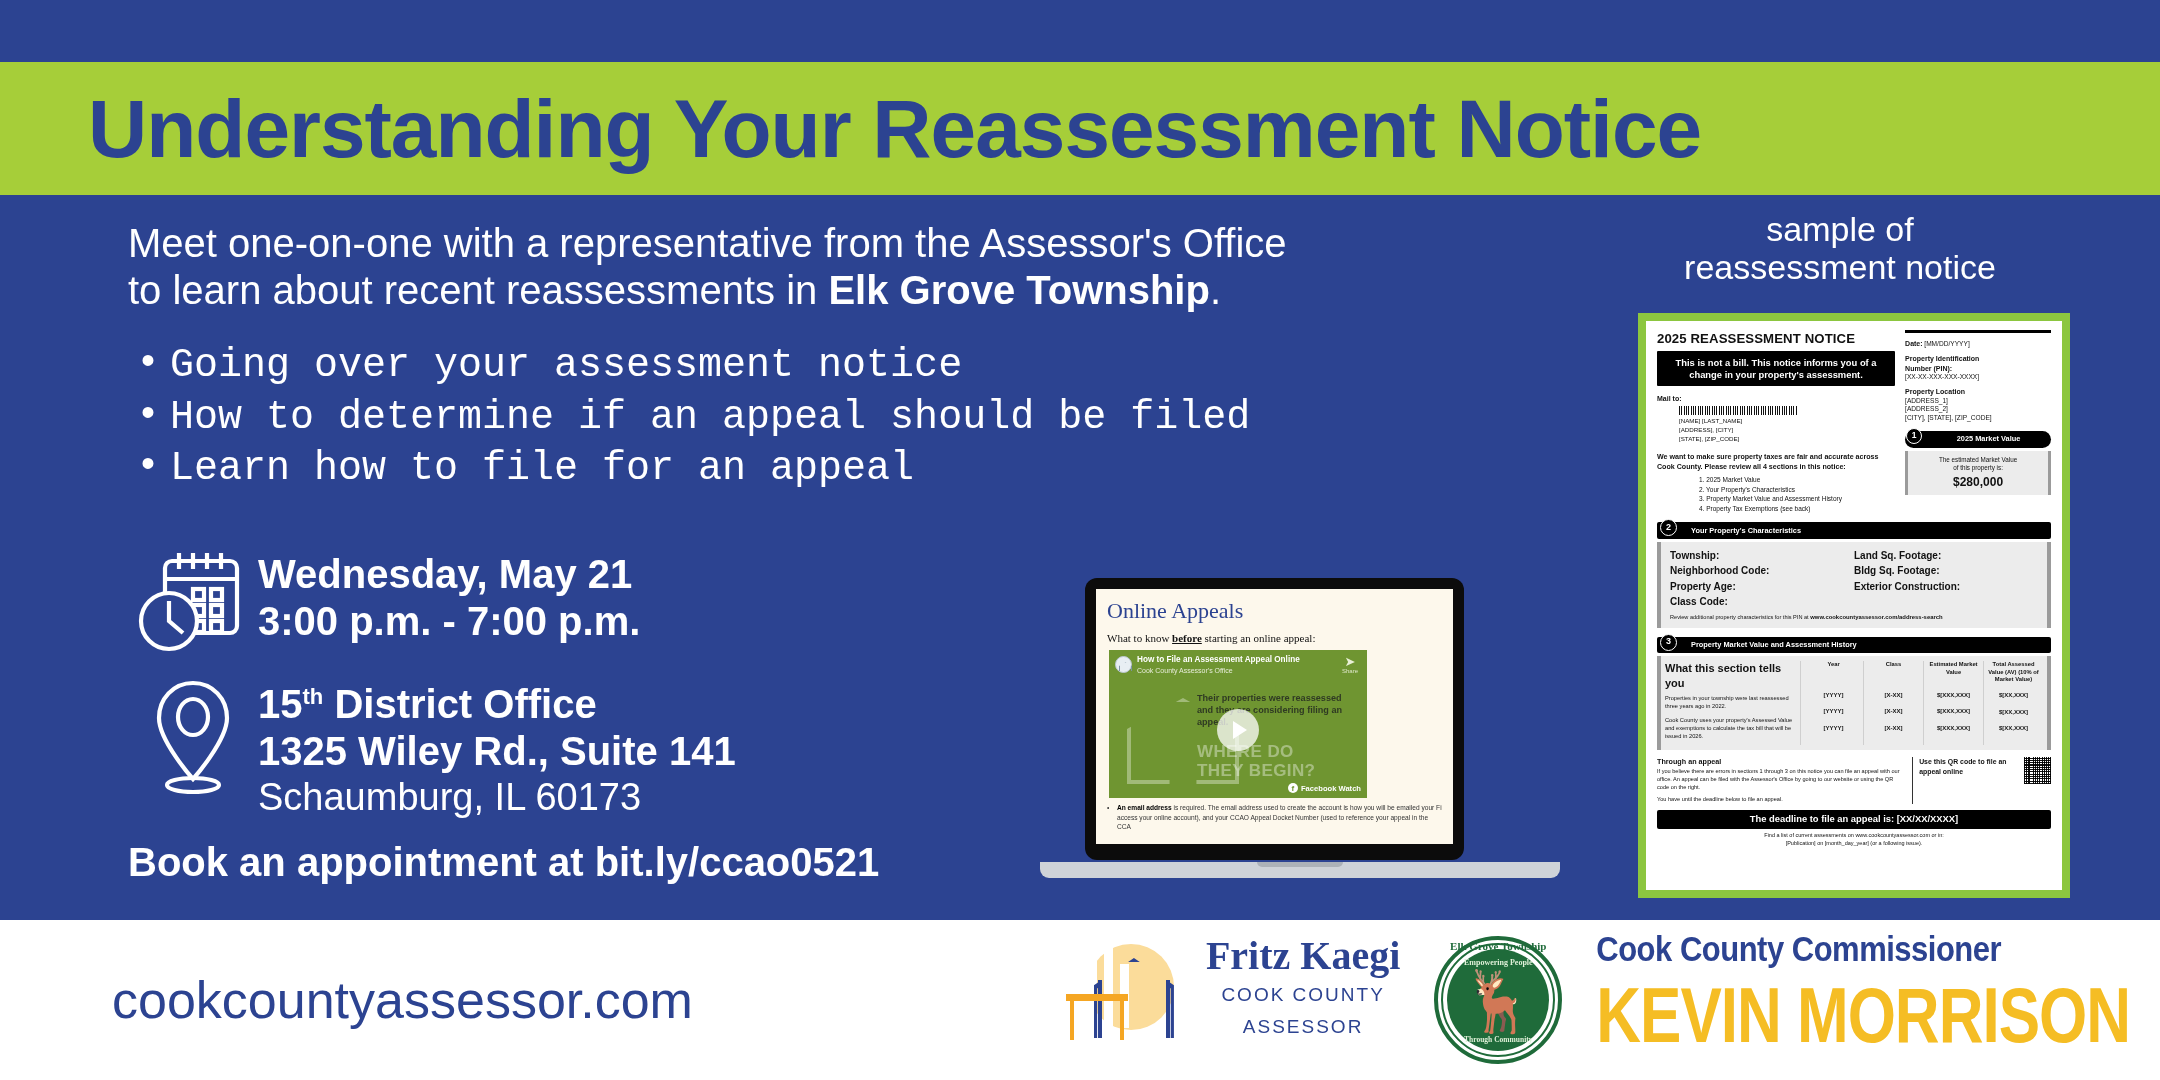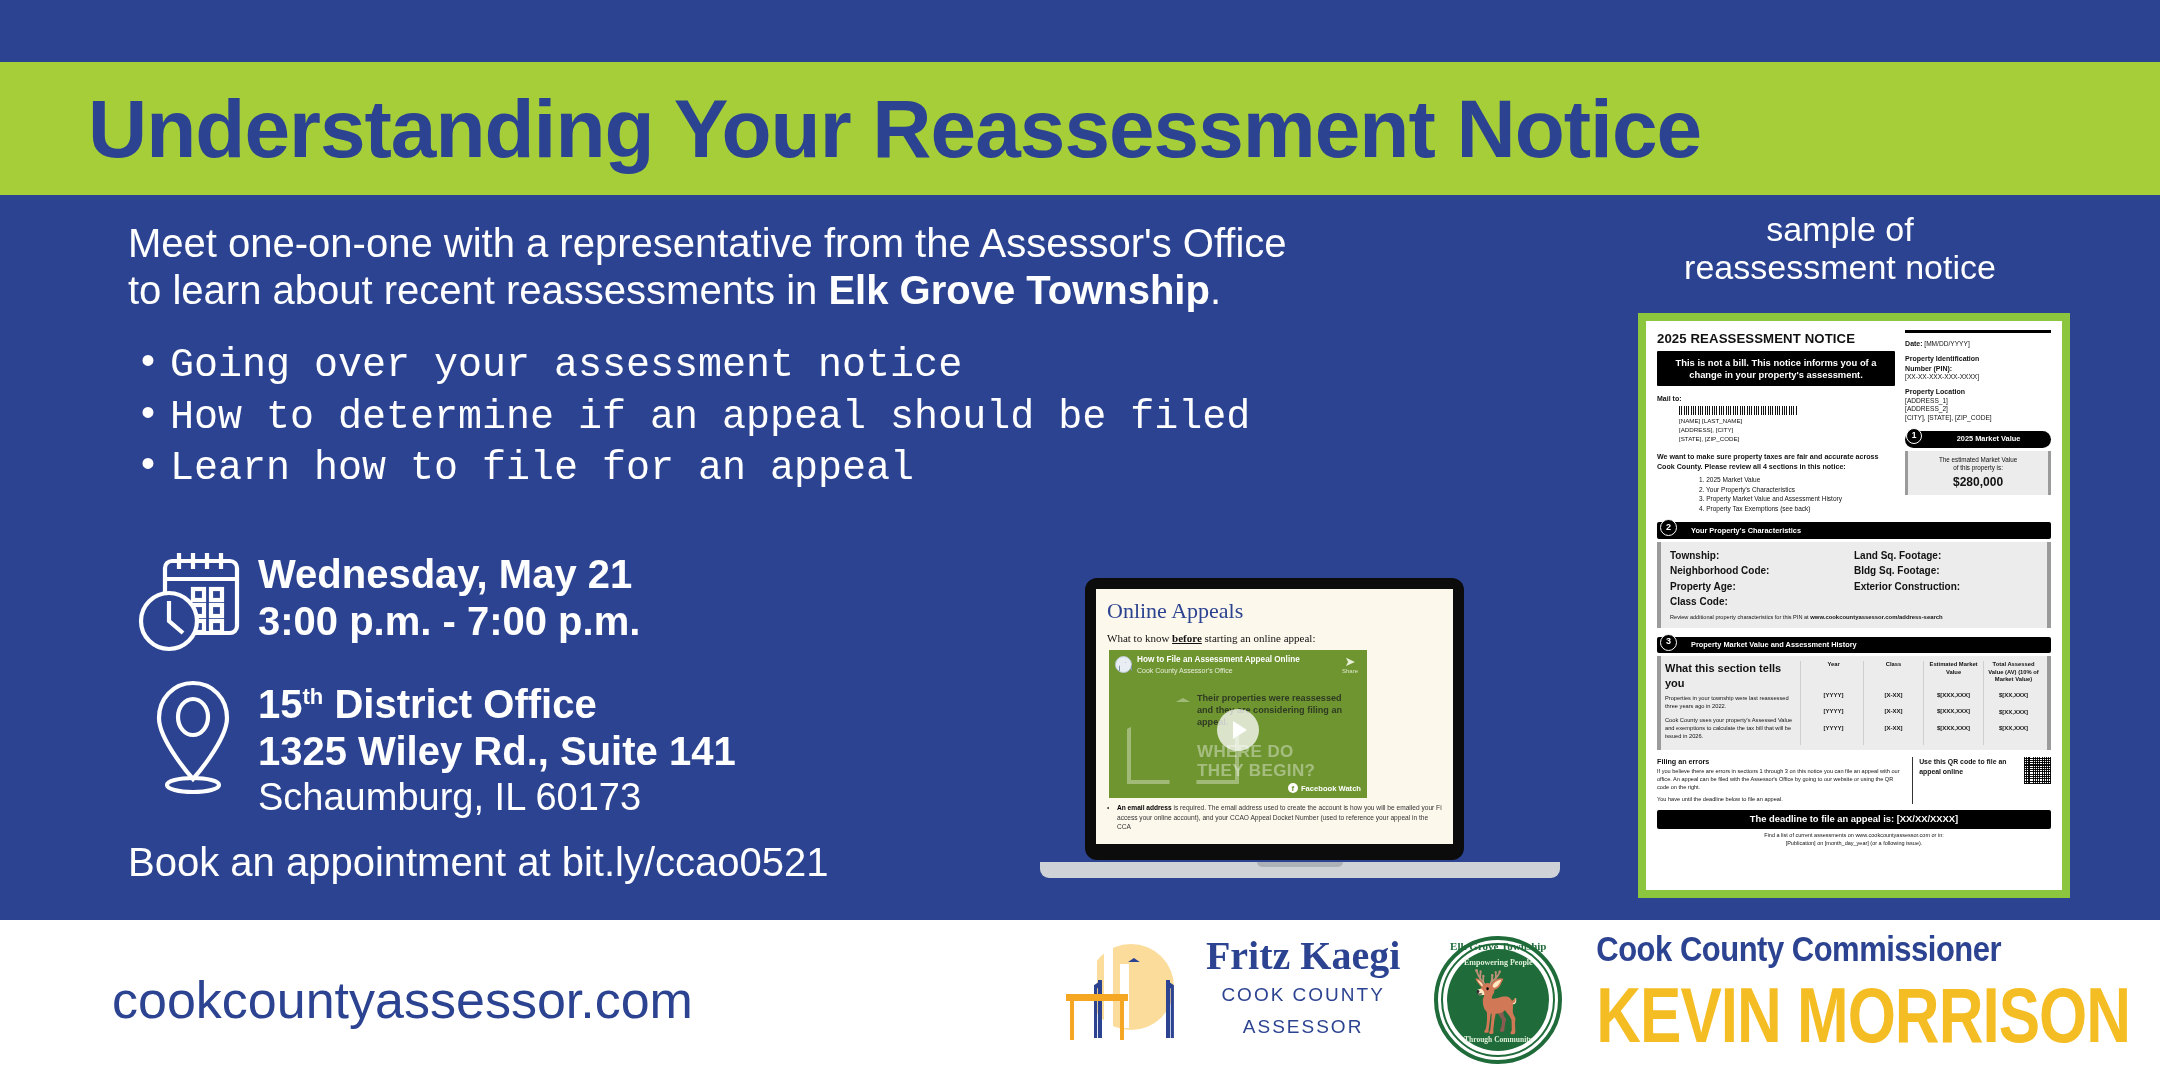--- a/index.html
+++ b/index.html
@@ -40,21 +40,21 @@
   .details{ position:absolute; left:128px; top:545px; width:900px; color:#fff; }
   .detail-row{ display:flex; align-items:flex-start; margin-bottom:18px; }
   .detail-icon{ width:130px; flex:0 0 130px; display:flex; justify-content:center; }
   .detail-body{ padding-top:6px; }
   .line-bold{ font-size:40px; font-weight:bold; line-height:1.18; white-space:nowrap; }
   .line-reg{ font-size:38px; font-weight:400; line-height:1.2; white-space:nowrap; }
   sup{ font-size:0.55em; vertical-align:super; }
 
   .book-line{
     position:absolute; left:128px; top:840px;
-    font-size:40px; font-weight:normal; color:#fff; white-space:nowrap;
+    font-size:40px; font-weight:bold; color:#fff; white-space:nowrap;
   }
 
   
   .sample-label{
     position:absolute; left:1600px; top:210px; width:480px; text-align:center;
     color:#fff; font-size:34px; line-height:1.12; font-weight:400;
   }
 
   
   .notice-wrap{
@@ -471,21 +471,21 @@
             <div class="hd">Total Assessed Value (AV) (10% of Market Value)</div>
             <div class="cell">$[XX,XXX]</div>
             <div class="cell">$[XX,XXX]</div>
             <div class="cell">$[XX,XXX]</div>
           </div>
         </div>
       </div>
 
       <div class="appeal">
         <div class="appeal-l">
-          <h4>Filing an errors</h4>
+          <h4>Through an appeal</h4>
           <p>If you believe there are errors in sections 1 through 3 on this notice you can file an appeal with our office. An appeal can be filed with the Assessor's Office by going to our website or using the QR code on the right.</p>
           <p class="second">You have until the deadline below to file an appeal.</p>
         </div>
         <div class="appeal-r">
           <div class="txt">Use this QR code to file an appeal online</div>
           <div class="qr"></div>
         </div>
       </div>
       <div class="deadline">The deadline to file an appeal is: [XX/XX/XXXX]</div>
       <div class="finelist">

